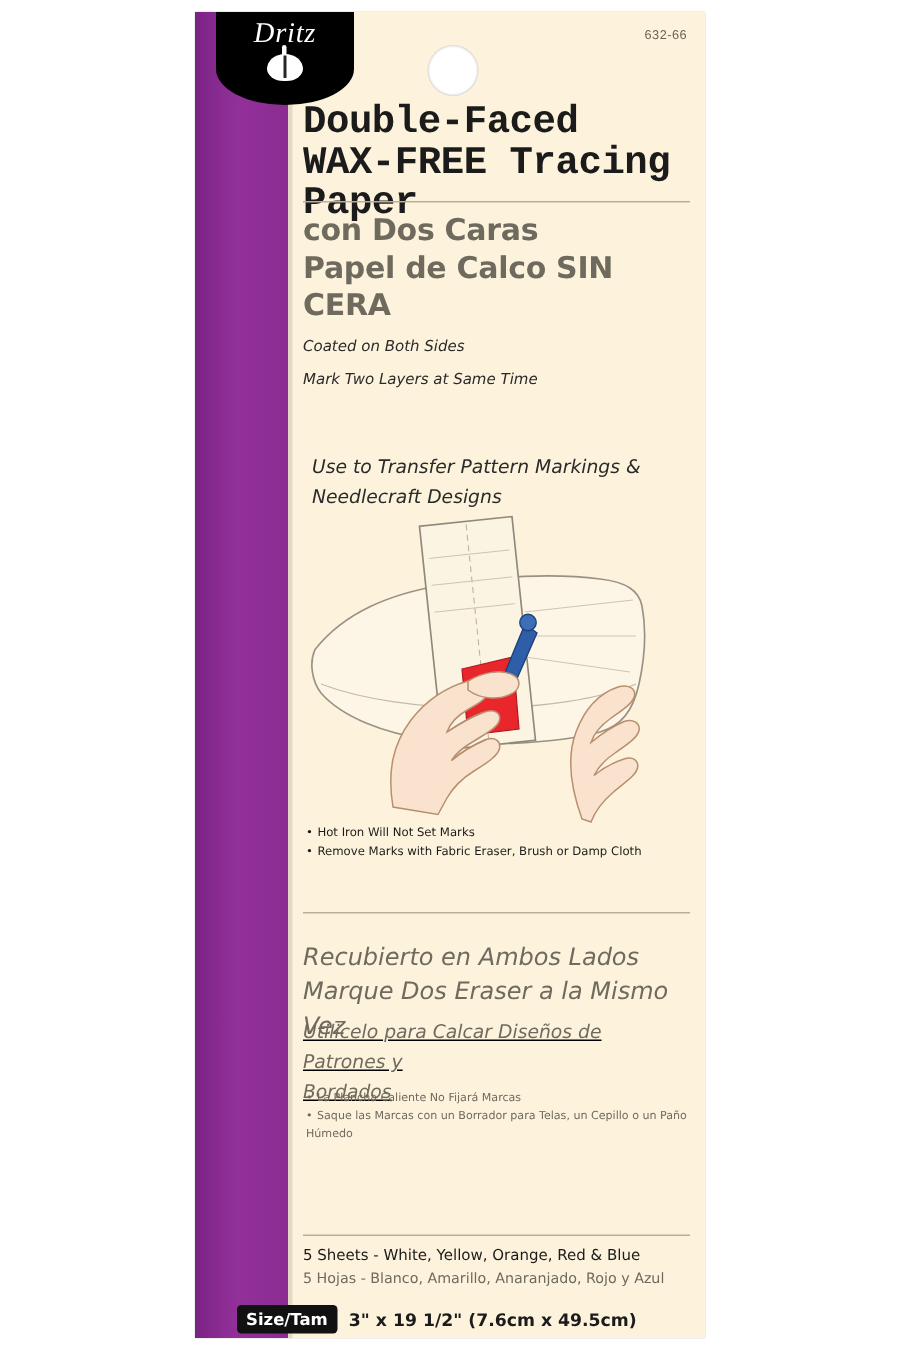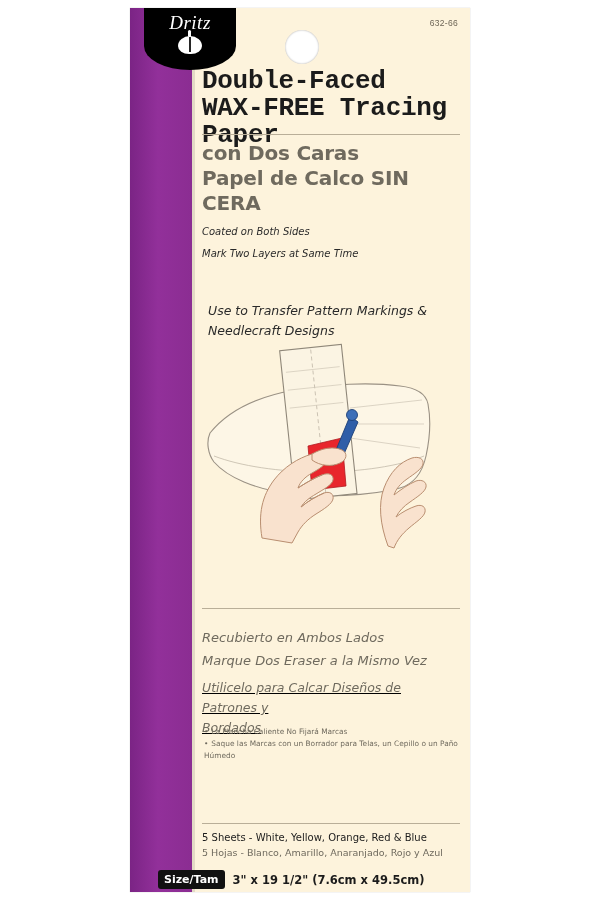--- a/index.html
+++ b/index.html
@@ -212,21 +212,21 @@
   
   #feature-es {
     position: absolute;
     left: 2px;
     top: 618px;
     width: 262px;
   }
   .feat-es {
     font-family: "DejaVu Sans", sans-serif;
     font-style: italic;
-    font-size: 13px;
+    font-size: 16px;
     line-height: 23px;
     color: #6f6a5e;
   }
   #use-es {
     position: absolute;
     left: 2px;
     top: 670px;
     width: 252px;
     text-decoration: underline;
   }
@@ -383,20 +383,24 @@
                    C200 146 196 151 194 157 C200 152 209 146 216 143 C222 141 227 144 226 149
                    C225 154 217 159 210 164 C204 168 199 173 196 179
                    C202 174 210 170 216 168 C222 166 226 169 225 174 C224 179 216 184 209 190
                    C202 196 197 202 194 210 Z"></path>
         </g>
 
         <path d="M112 116 C122 110 134 108 142 112 C148 115 147 122 140 125 C132 129 120 128 112 122 Z" fill="#f9e2ce" stroke="#b98e70" stroke-width="1"></path>
       </svg>
     </div>
 
+    <div id="bullets-en">
+      <div class="bullet-en">Hot Iron Will Not Set Marks</div>
+      <div class="bullet-en">Remove Marks with Fabric Eraser, Brush or Damp Cloth</div>
+    </div>
 
     <div class="rule" id="rule-2"></div>
 
     <div id="feature-es">
       <div class="feat-es">Recubierto en Ambos Lados</div>
       <div class="feat-es">Marque Dos Eraser a la Mismo Vez</div>
     </div>
 
     <div id="use-es">
       <div class="use-es">Utilicelo para Calcar Diseños de Patrones y</div>

